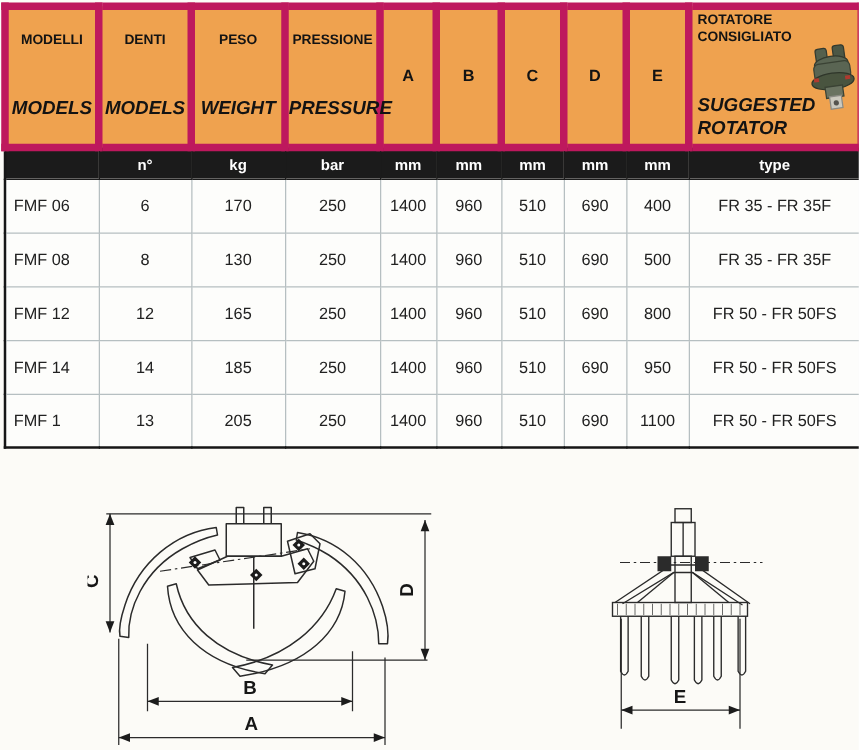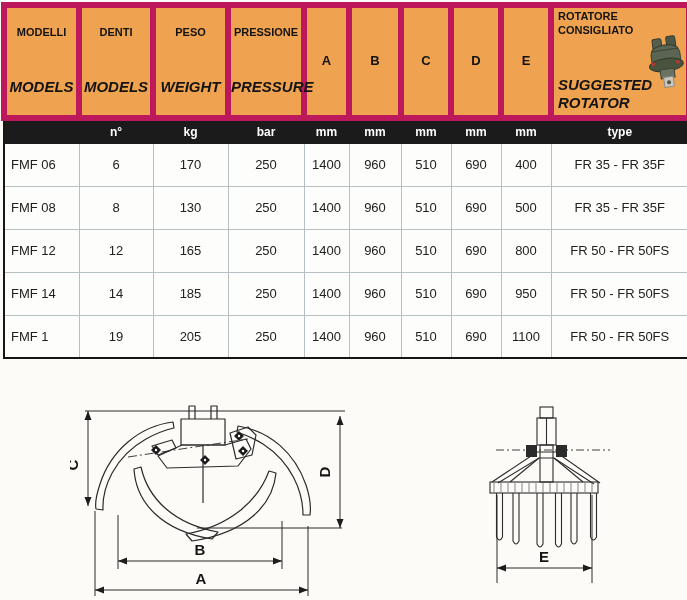--- a/index.html
+++ b/index.html
@@ -166,21 +166,21 @@
           <td>250</td>
           <td>1400</td>
           <td>960</td>
           <td>510</td>
           <td>690</td>
           <td>950</td>
           <td>FR 50 - FR 50FS</td>
         </tr>
         <tr>
           <td class="model">FMF 1</td>
-          <td>19</td>
+          <td>13</td>
           <td>205</td>
           <td>250</td>
           <td>1400</td>
           <td>960</td>
           <td>510</td>
           <td>690</td>
           <td>1100</td>
           <td>FR 50 - FR 50FS</td>
         </tr>
       </tbody>

